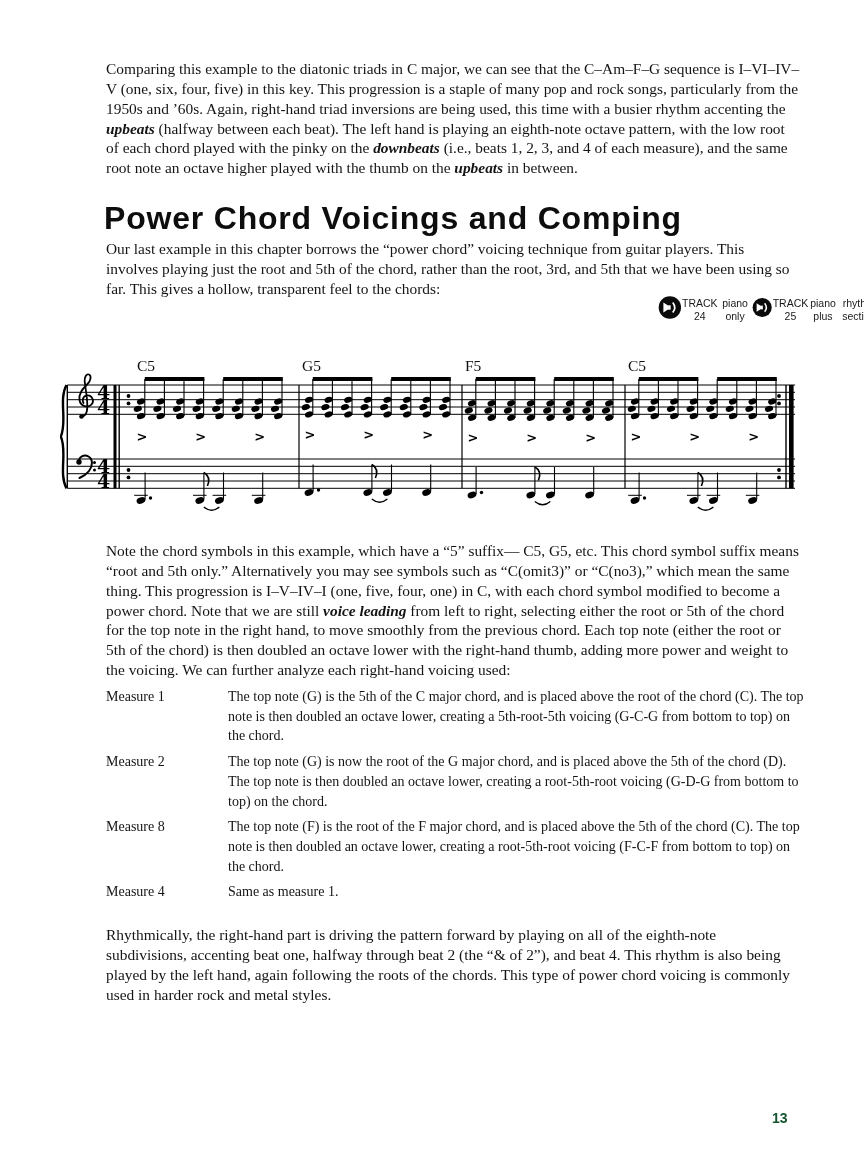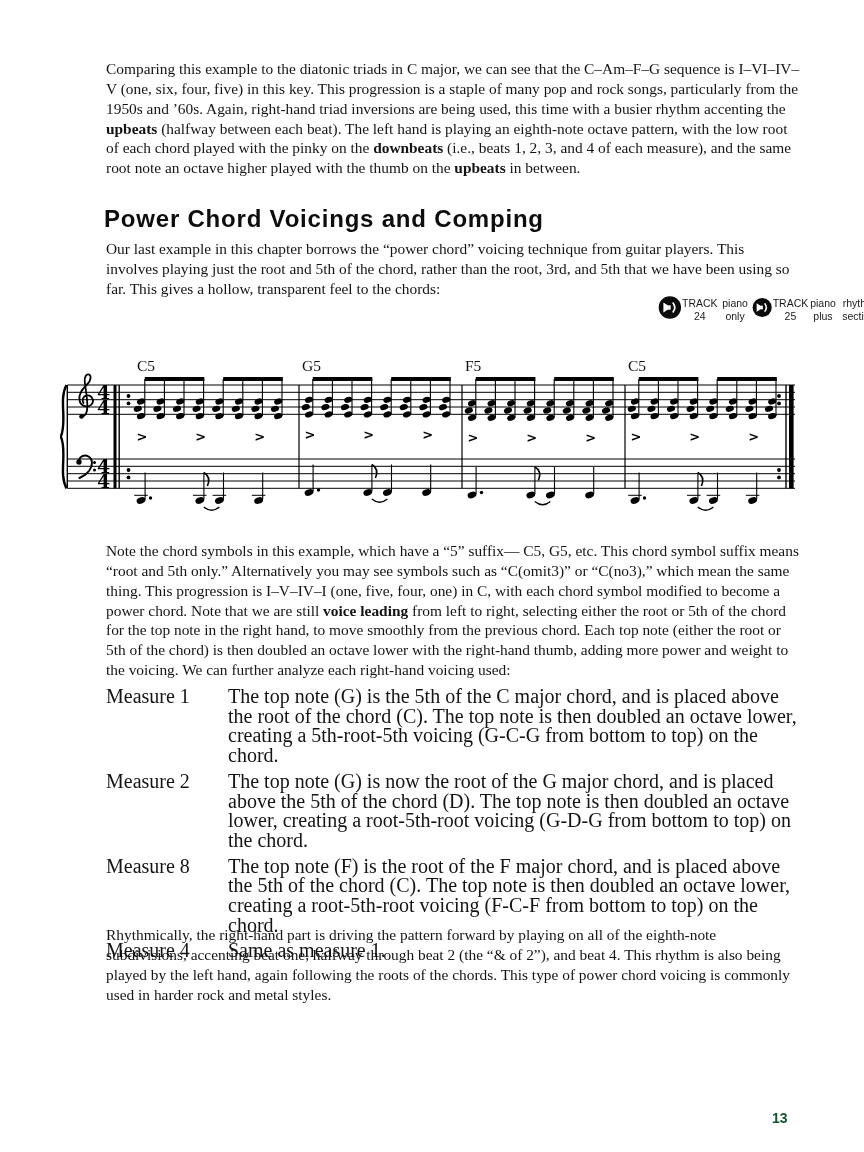--- a/index.html
+++ b/index.html
@@ -1,46 +1,46 @@
 <!DOCTYPE html>
 <html><head>
 <meta charset="utf-8">
 <style>
   html,body{margin:0;padding:0;background:#ffffff;}
   .page{
     position:relative; width:864px; height:1152px; background:#ffffff;
     font-family:"Liberation Serif", serif; color:#141414; overflow:hidden;
   }
   .body-text{ position:absolute; left:106px; width:694px; font-size:15.4px; line-height:19.7px; text-align:left; }
-  .body-text b{ font-weight:700; }
+  .body-text b{ font-weight:700;font-style:italic; }
   #para-intro{ top:44px; }
   #main-heading{
-    position:absolute; left:104px; top:188px;
+    position:absolute; left:104px; top:182px;
     font-family:"Liberation Sans", sans-serif; font-weight:700;
-    font-size:24px; line-height:30px; letter-spacing:0.8px; color:#0d0d0d;
+    font-size:32px; line-height:30px; letter-spacing:0.8px; color:#0d0d0d;
   }
   #para-power{ top:224px; }
   #para-symbols{ top:526px; }
   #para-closing{ top:910px; }
 
   .tracks{
     position:absolute; left:658px; top:291px; width:164px;
     display:flex; justify-content:space-between;
     font-family:"Liberation Sans", sans-serif; font-size:10.5px; line-height:12.6px;
     text-align:center; color:#1a1a1a;
   }
   .track{ display:flex; align-items:center; }
   .track .icon{ width:33px; height:33px; margin-bottom:4px; }
 
   .notation-wrap{ position:absolute; left:60px; top:350px; width:745px; height:162px; }
 
   .measure-table{
     position:absolute; left:106px; top:687px; width:700px;
     display:grid; grid-template-columns:122px 578px; row-gap:6px;
-    font-size:20px; line-height:19.7px;
+    font-size:14px; line-height:19.7px;
   }
   .pagenum{
     position:absolute; left:772px; top:1086px;
     font-family:"Liberation Sans", sans-serif; font-weight:700; font-size:14px; color:#14532d;margin-top:24px;
   }
 </style>
 </head>
 <body>
 
 <div class="page">

